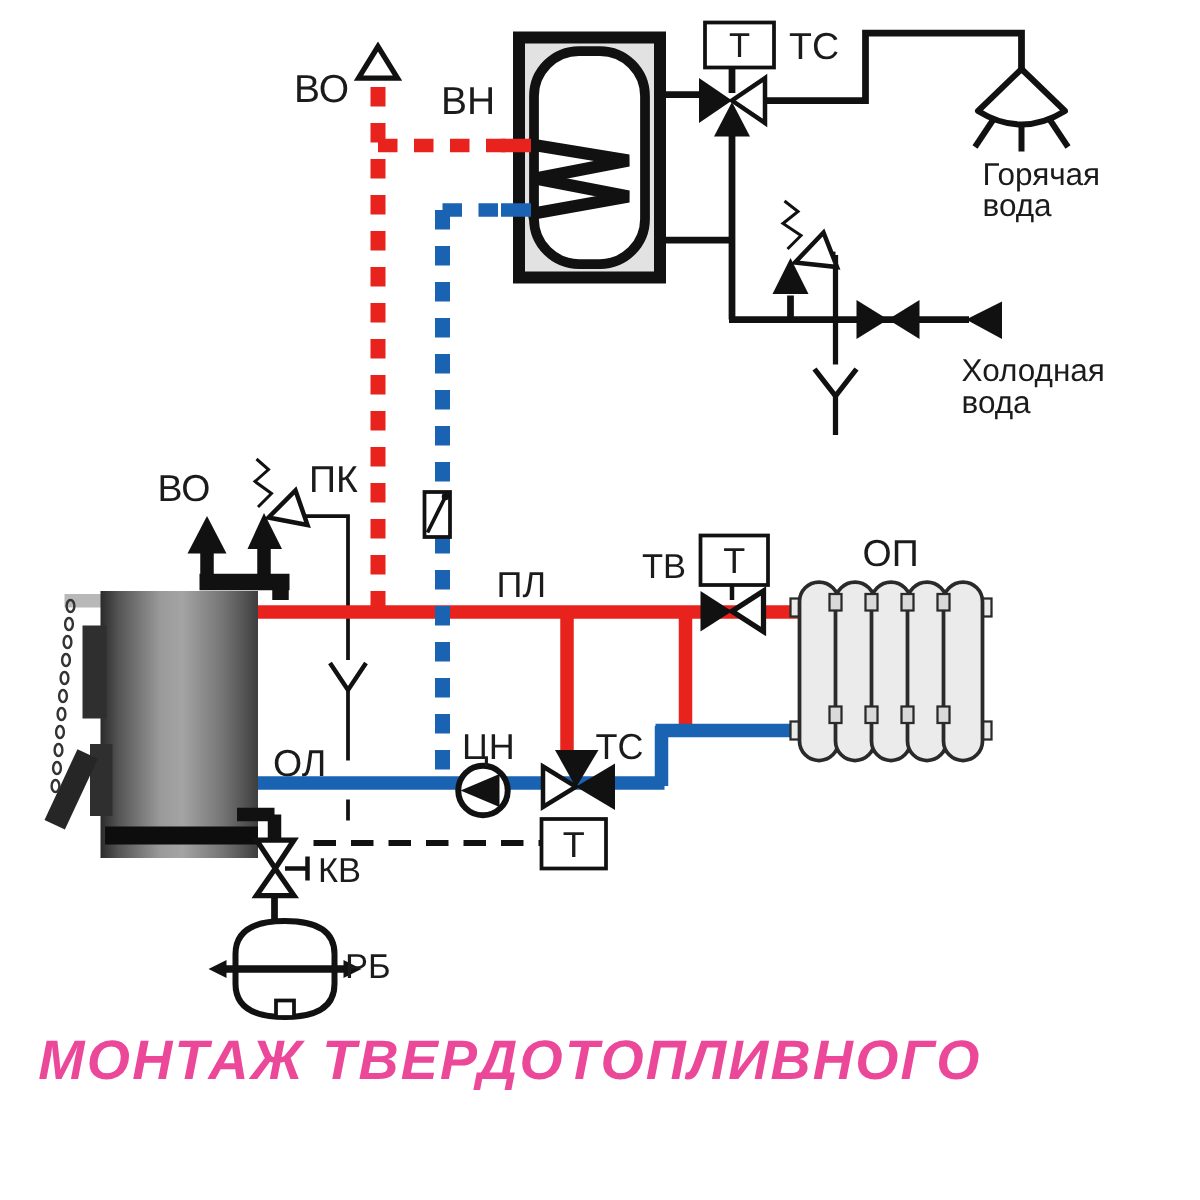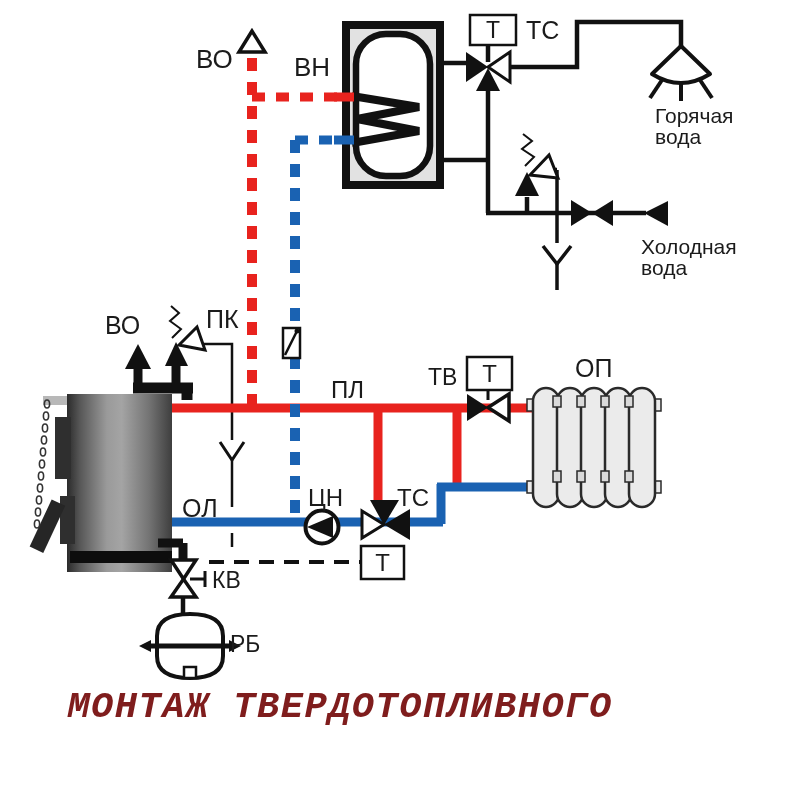--- a/index.html
+++ b/index.html
@@ -10,22 +10,22 @@
   .stage svg{position:absolute;left:0;top:0;z-index:1;}
   .lbl{fill:#1b1b1b;font-family:"Liberation Sans","DejaVu Sans",sans-serif;}
   .watermark{
     position:absolute;left:78px;top:634px;z-index:2;
     font-family:"DejaVu Sans","Liberation Sans",sans-serif;
     font-size:62px;letter-spacing:4px;color:rgba(255,255,255,0.01);
     -webkit-text-stroke:2.2px #c9c9c9;white-space:nowrap;
   }
   .title{
     position:absolute;left:0;width:680px;z-index:3;text-align:center;
-    color:#7f1d1d;font-weight:bold;font-style:italic;font-size:37px;
-    letter-spacing:1.5px;white-space:nowrap;font-family:Liberation Mono, monospace;
+    color:#ec4899;font-weight:bold;font-style:italic;font-size:37px;
+    letter-spacing:1.5px;white-space:nowrap;
   }
   .title1{top:686px;}
   .title2{top:730px;}
 </style>
 </head>
 <body>
 
 <div class="stage">
 
 <svg width="800" height="800" viewBox="0 0 800 800" xmlns="http://www.w3.org/2000/svg">

